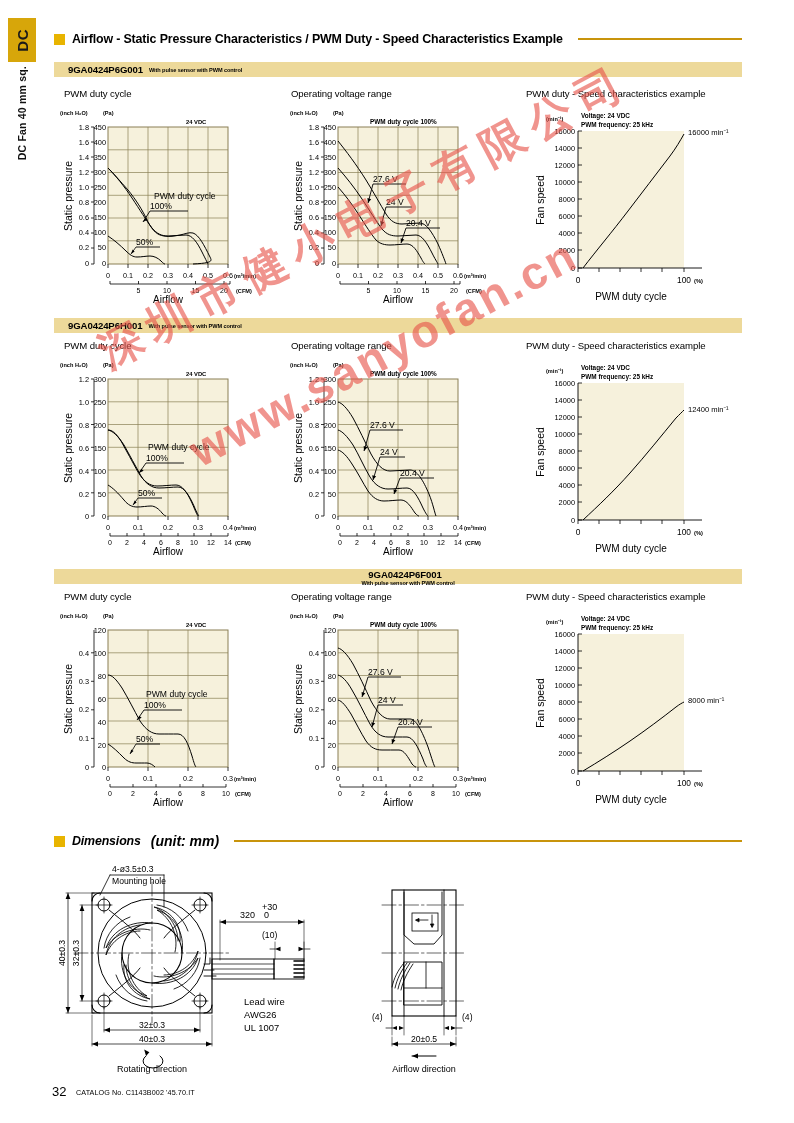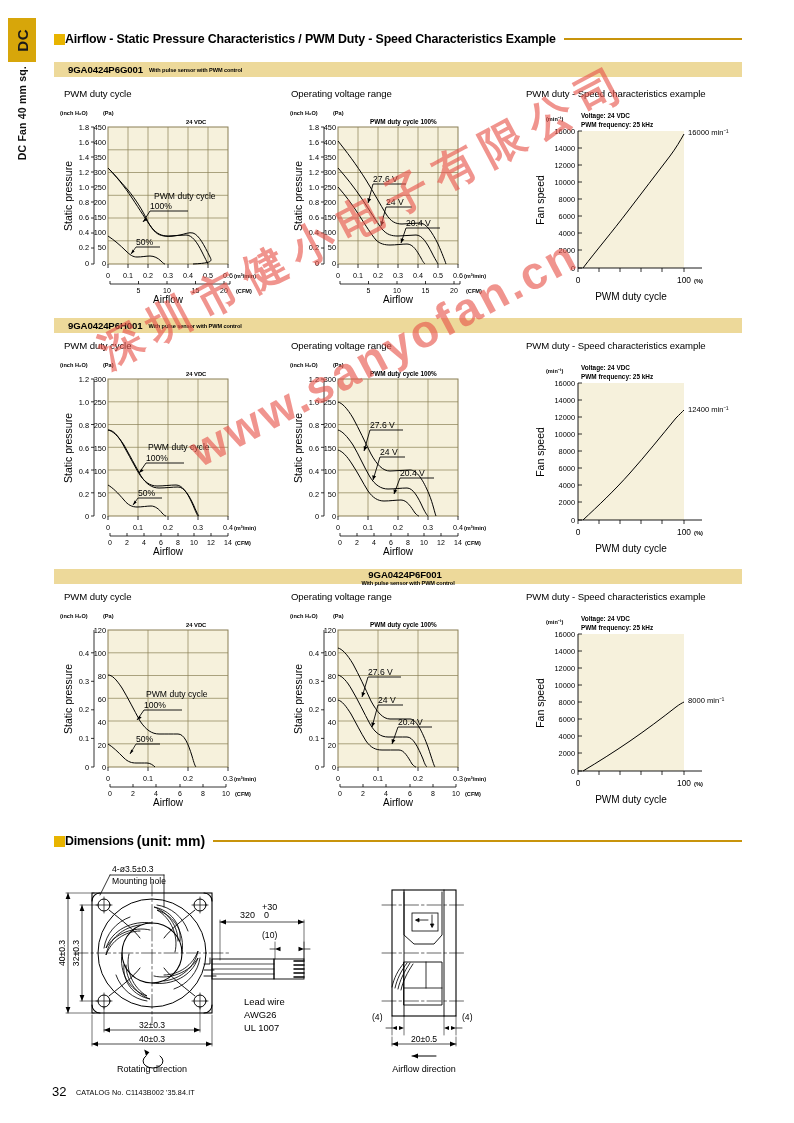--- a/index.html
+++ b/index.html
@@ -12,21 +12,21 @@
             background:#d7a60a;display:flex;align-items:center;justify-content:center;}
   .side-tab span{writing-mode:vertical-rl;transform:rotate(180deg);
                  font-weight:bold;font-size:15px;color:#1a1a1a;letter-spacing:.5px;}
   .side-label{position:absolute;left:8px;top:66px;width:28px;height:150px;
               display:flex;align-items:flex-start;justify-content:center;}
   .side-label span{writing-mode:vertical-rl;transform:rotate(180deg);
                    font-weight:bold;font-size:10.5px;color:#111;letter-spacing:.2px;
                    white-space:nowrap;}
 
   
-  .sec-head{position:absolute;display:flex;align-items:center;}
+  .sec-head{position:absolute;display:flex;align-items:center;gap:7px;}
   .sec-head .sq{width:11px;height:11px;background:#e8b400;flex:0 0 auto;}
   .sec-head .txt{font-weight:bold;font-size:12.4px;letter-spacing:-.15px;white-space:nowrap;}
   .sec-head .rule{height:2.6px;background:#c8940c;margin-left:8px;}
 
   
   .model-bar{position:absolute;left:54px;width:688px;height:15px;
              background:#edd99a;display:flex;align-items:center;padding-left:14px;box-sizing:border-box;text-align:center;}
   .model-bar .mno{font-weight:bold;font-size:9.6px;letter-spacing:-.1px;}
   .model-bar .mdesc{font-size:5.6px;font-weight:bold;margin-left:6px;letter-spacing:-.1px;}
 
@@ -843,21 +843,21 @@
           <line x1="160" y1="164" x2="160" y2="168"></line>
       </g>
       <text x="54" y="179" font-size="8.4" text-anchor="middle">0</text>
       <text x="160" y="179" font-size="8.4" text-anchor="middle">100</text>
       <text x="170" y="179" font-size="5.8" font-weight="bold">(%)</text>
       <text x="107" y="196" font-size="10" text-anchor="middle">PWM duty cycle</text>
     </g>
   </svg>
 </div>
 
-<div class="sec-head" style="left:54px;top:833px;width:688px;">
+<div class="sec-head" style="left:54px;top:833px;width:688px;font-style:italic;">
   <div class="sq"></div>
   <div class="txt">Dimensions</div>
   <div style="font-size:14px;font-weight:bold;margin-left:3px;">(unit: mm)</div>
   <div class="rule" style="flex:1 1 auto;"></div>
 </div>
 
 <div class="dims" style="left:54px;top:860px;">
   <svg width="680" height="225" viewBox="0 0 680 225">
     <g font-family="Liberation Sans, sans-serif" stroke-linecap="round">
 
@@ -1048,16 +1048,16 @@
 
         <line x1="58" y1="196" x2="82" y2="196" stroke="#000" stroke-width="1"></line>
         <polygon points="58,196 64,193.4 64,198.6" fill="#000"></polygon>
         <text x="70" y="212" font-size="9" text-anchor="middle">Airflow direction</text>
       </g>
     </g>
   </svg>
 </div>
 
 <div class="pg-num">32</div>
-<div class="cat-no">CATALOG No. C1143B002 '35.84.IT</div>
+<div class="cat-no">CATALOG No. C1143B002 '45.70.IT</div>
 
 <div class="wm" style="left:88px;top:330px;font-size:44px;transform:rotate(-28deg);transform-origin:left top;letter-spacing:10px;">深圳市健小电子有限公司</div>
 <div class="wm" style="left:180px;top:430px;font-size:46px;transform:rotate(-28deg);transform-origin:left top;letter-spacing:3px;">www.sanyofan.cn</div>
 
 </body></html>

